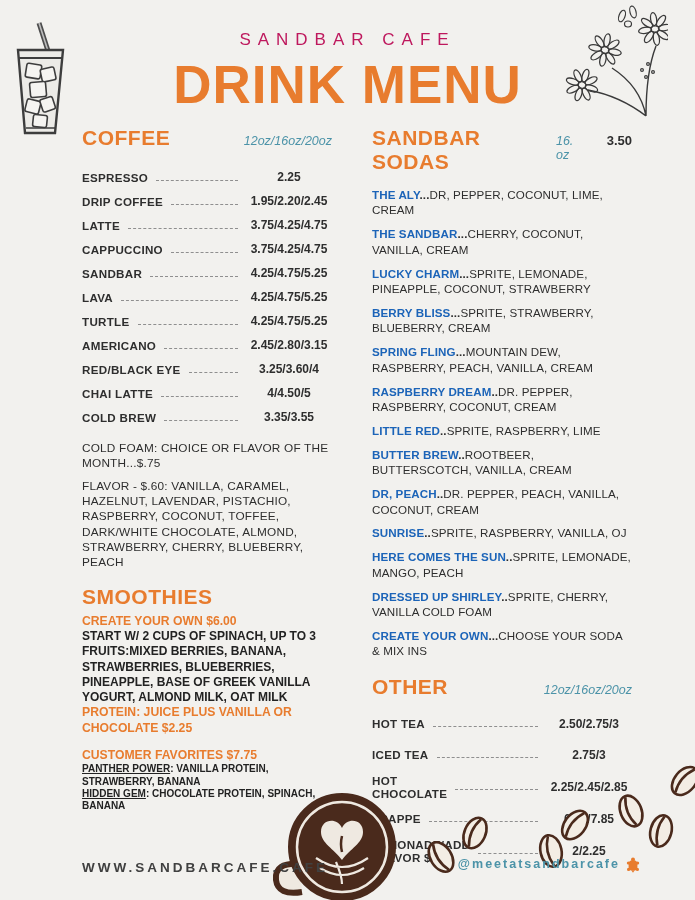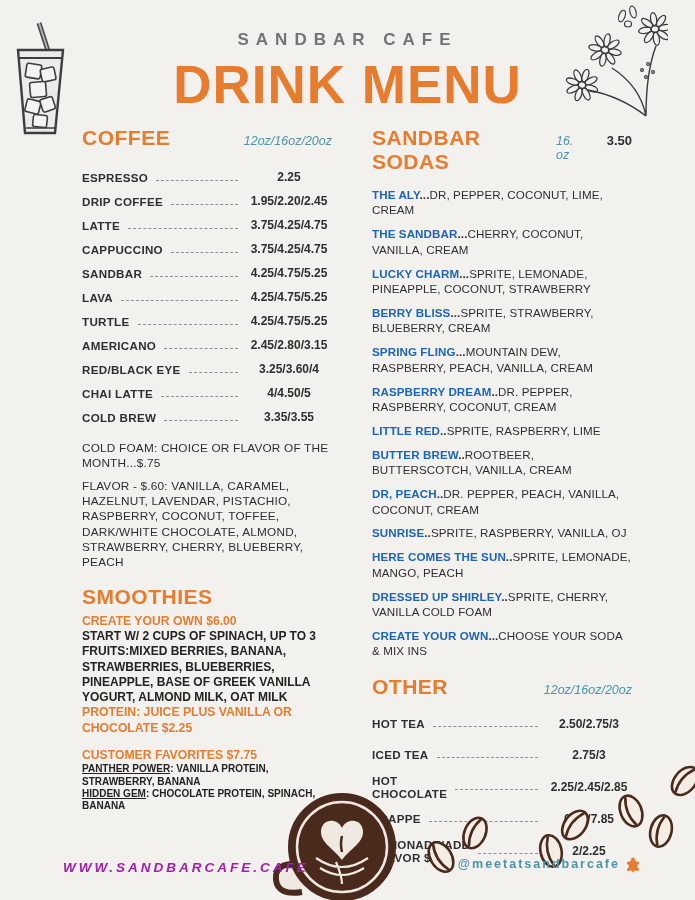--- a/index.html
+++ b/index.html
@@ -3,21 +3,21 @@
 <meta charset="utf-8">
 <style>
   html,body { margin:0; padding:0; background:#d8d8d8; }
   .page {
     position:relative; width:695px; height:900px; margin:0 auto;
     background:#F2F1EE; overflow:hidden;
     font-family:"Liberation Sans", sans-serif; color:#2E2E2E;
   }
   
   .header { position:absolute; top:30px; left:0; right:0; text-align:center; }
-  .brand  { color:#737373; font-size:17px; font-weight:bold; letter-spacing:7px; }
+  .brand  { color:#be185d; font-size:17px; font-weight:normal; letter-spacing:7px; }
   .title  { color:#E87C2E; font-size:53px; font-weight:800; letter-spacing:1px; margin-top:4px; }
 
   
   .col-left  { position:absolute; left:82px;  top:126px; width:250px; }
   .col-right { position:absolute; left:372px; top:126px; width:260px; }
 
   .section-head { display:flex; justify-content:space-between; align-items:baseline; }
   h2 { color:#E87C2E; font-size:21px; font-weight:800; letter-spacing:.5px; margin:0; }
   .sizes { color:#4C93A8; font-style:italic; font-size:12.5px; }
   .head-right { display:flex; gap:20px; align-items:baseline; }
@@ -43,22 +43,22 @@
   
   .soda-list { margin-top:13px; }
   .soda-row { font-size:11.6px; line-height:1.33; margin-bottom:8.5px; letter-spacing:.1px; }
   .soda-name { color:#1C64B8; font-weight:bold; }
   .soda-sep { color:#2E2E2E; font-weight:bold; }
   .other { margin-top:16px; }
   .other .rows { margin-top:13px; }
   .other .price-row { min-height:24px; height:auto; margin-bottom:7px; }
 
   
-  .website { position:absolute; left:63px; bottom:25px; color:#a21caf; font-weight:bold;
-             font-size:13.5px; letter-spacing:3px;font-style:italic; }
+  .website { position:absolute; left:82px; bottom:25px; color:#404040; font-weight:bold;
+             font-size:13.5px; letter-spacing:3px; }
   .social  { position:absolute; right:55px; bottom:27px; display:flex; align-items:flex-start; gap:6px;
              color:#4C93A8; font-weight:bold; font-size:12.5px; letter-spacing:2px; }
 
   
   .ill { position:absolute; }
   .ill-glass  { left:6px;  top:20px; }
   .ill-flower { left:558px; top:2px; }
   .ill-cup    { left:270px; top:792px; }
   .bean { position:absolute; }
 </style>

